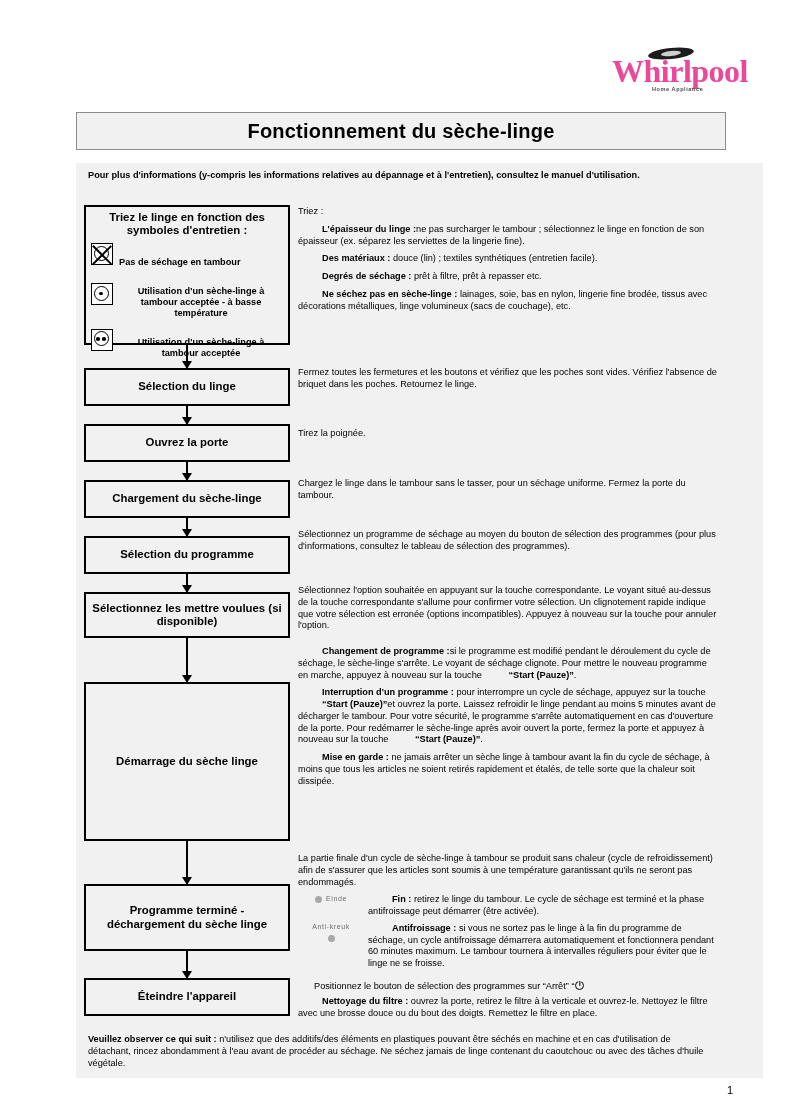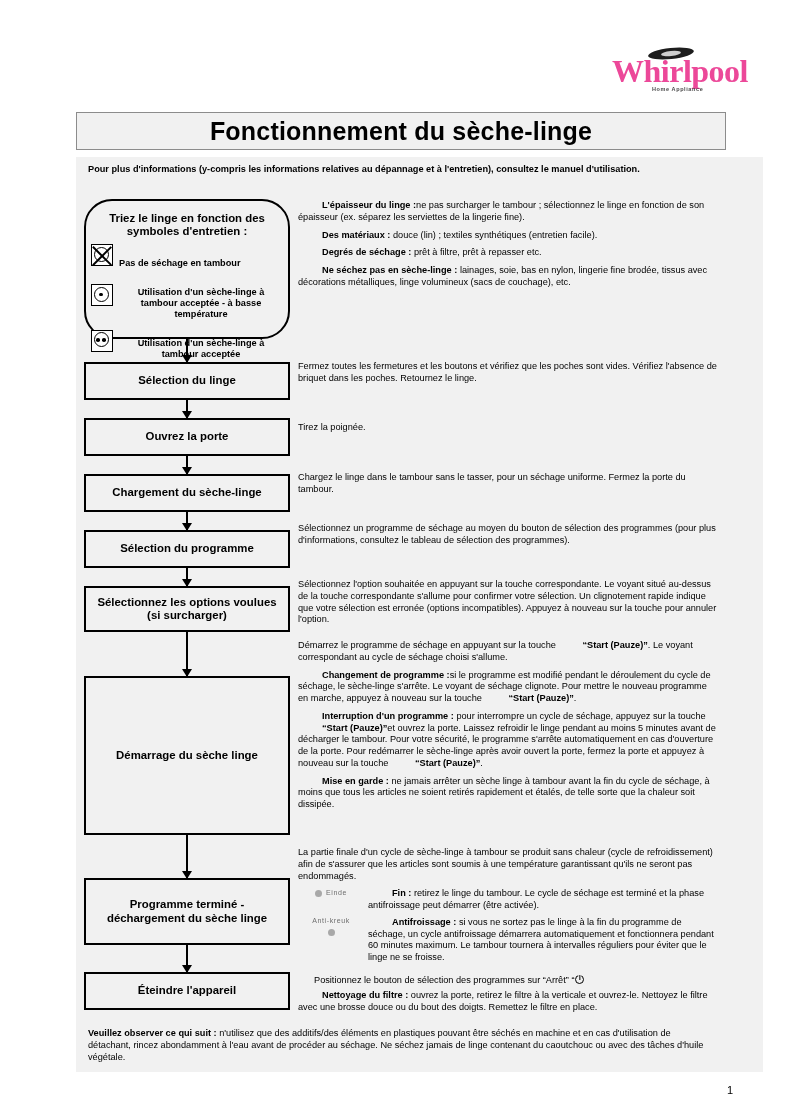--- a/index.html
+++ b/index.html
@@ -73,30 +73,30 @@
     width: 650px;
     height: 38px;
     background: #f1f1f1;
     border: 1px solid #8c8c8c;
     box-sizing: border-box;
     display: flex;
     align-items: center;
     justify-content: center;
   }
   .title-bar .title-text {
-    font-size: 25px;
+    font-size: 20px;
     font-weight: bold;
     letter-spacing: 0.2px;
   }
 
   
   .content {
     position: absolute;
     left: 76px;
-    top: 157px;
+    top: 163px;
     width: 687px;
     height: 915px;
     background: #f1f1f1;
   }
 
   .intro {
     position: absolute;
     left: 12px;
     top: 7px;
     width: 620px;
@@ -127,22 +127,21 @@
   .fbox .fbox-label {
     font-size: 11.4px;
     font-weight: bold;
     line-height: 1.15;
     padding: 0 4px;
   }
 
   
   .fbox.symbols {
     display: block;
-    padding: 11px 5px 5px 5px;
-    border-radius: 28px;
+    padding: 4px 5px 5px 5px;
   }
   .symbols-title {
     font-size: 11.4px;
     font-weight: bold;
     text-align: center;
     line-height: 1.18;
     margin-bottom: 3px;
   }
   .sym-row {
     display: flex;
@@ -375,40 +374,41 @@
       <div class="fbox-label">Chargement du sèche-linge</div>
     </div>
     <div class="arrow" style="top:313px; height:18px;"></div>
 
     <div class="fbox" style="top:331px; height:38px;">
       <div class="fbox-label">Sélection du programme</div>
     </div>
     <div class="arrow" style="top:369px; height:18px;"></div>
 
     <div class="fbox" style="top:387px; height:46px;">
-      <div class="fbox-label">Sélectionnez les options voulues (si surcharger)</div>
+      <div class="fbox-label">Sélectionnez les mettre voulues (si disponible)</div>
     </div>
     <div class="arrow" style="top:433px; height:44px;"></div>
 
     <div class="fbox" style="top:477px; height:159px;">
       <div class="fbox-label">Démarrage du sèche linge</div>
     </div>
     <div class="arrow" style="top:636px; height:43px;"></div>
 
     <div class="fbox" style="top:679px; height:67px;">
       <div class="fbox-label">Programme terminé - déchargement du sèche linge</div>
     </div>
     <div class="arrow" style="top:746px; height:27px;"></div>
 
     <div class="fbox" style="top:773px; height:38px;">
       <div class="fbox-label">Éteindre l'appareil</div>
     </div>
   </div>
 
   <div class="rtext" style="top:43px;">
+    <p>Triez :</p>
     <p><b>L'épaisseur du linge :</b><span>ne pas surcharger le tambour ; sélectionnez le linge en fonction de son épaisseur (ex. séparez les serviettes de la lingerie fine).</span></p>
     <p><b>Des matériaux :</b><span> douce (lin) ; textiles synthétiques (entretien facile).</span></p>
     <p><b>Degrés de séchage :</b><span> prêt à filtre, prêt à repasser etc.</span></p>
     <p><b>Ne séchez pas en sèche-linge :</b><span> lainages, soie, bas en nylon, lingerie fine brodée, tissus avec décorations métalliques, linge volumineux (sacs de couchage), etc.</span></p>
   </div>
 
   <div class="rtext" style="top:204px;">
     <p>Fermez toutes les fermetures et les boutons et vérifiez que les poches sont vides. Vérifiez l'absence de briquet dans les poches. Retournez le linge.</p>
   </div>
 
@@ -422,21 +422,20 @@
 
   <div class="rtext" style="top:366px;">
     <p>Sélectionnez un programme de séchage au moyen du bouton de sélection des programmes (pour plus d'informations, consultez le tableau de sélection des programmes).</p>
   </div>
 
   <div class="rtext" style="top:422px;">
     <p>Sélectionnez l'option souhaitée en appuyant sur la touche correspondante. Le voyant situé au-dessus de la touche correspondante s'allume pour confirmer votre sélection. Un clignotement rapide indique que votre sélection est erronée (options incompatibles). Appuyez à nouveau sur la touche pour annuler l'option.</p>
   </div>
 
   <div class="rtext" style="top:483px;">
-    <p><span>Démarrez le programme de séchage en appuyant sur la touche </span><b>“Start (Pauze)”</b><span>. Le voyant correspondant au cycle de séchage choisi s'allume.</span></p>
     <p><b>Changement de programme :</b><span>si le programme est modifié pendant le déroulement du cycle de séchage, le sèche-linge s'arrête. Le voyant de séchage clignote. Pour mettre le nouveau programme en marche, appuyez à nouveau sur la touche </span><b>“Start (Pauze)”</b><span>.</span></p>
     <p><b>Interruption d'un programme :</b><span> pour interrompre un cycle de séchage, appuyez sur la touche </span><b>“Start (Pauze)”</b><span>et ouvrez la porte. Laissez refroidir le linge pendant au moins 5 minutes avant de décharger le tambour. Pour votre sécurité, le programme s'arrête automatiquement en cas d'ouverture de la porte. Pour redémarrer le sèche-linge après avoir ouvert la porte, fermez la porte et appuyez à nouveau sur la touche </span><b>“Start (Pauze)”</b><span>.</span></p>
     <p><b>Mise en garde :</b><span> ne jamais arrêter un sèche linge à tambour avant la fin du cycle de séchage, à moins que tous les articles ne soient retirés rapidement et étalés, de telle sorte que la chaleur soit dissipée.</span></p>
   </div>
 
   <div class="rtext" style="top:690px;">
     <p>La partie finale d'un cycle de sèche-linge à tambour se produit sans chaleur (cycle de refroidissement) afin de s'assurer que les articles sont soumis à une température garantissant qu'ils ne seront pas endommagés.</p>
     <div class="ind-block">
 
       <div class="ind-row">

